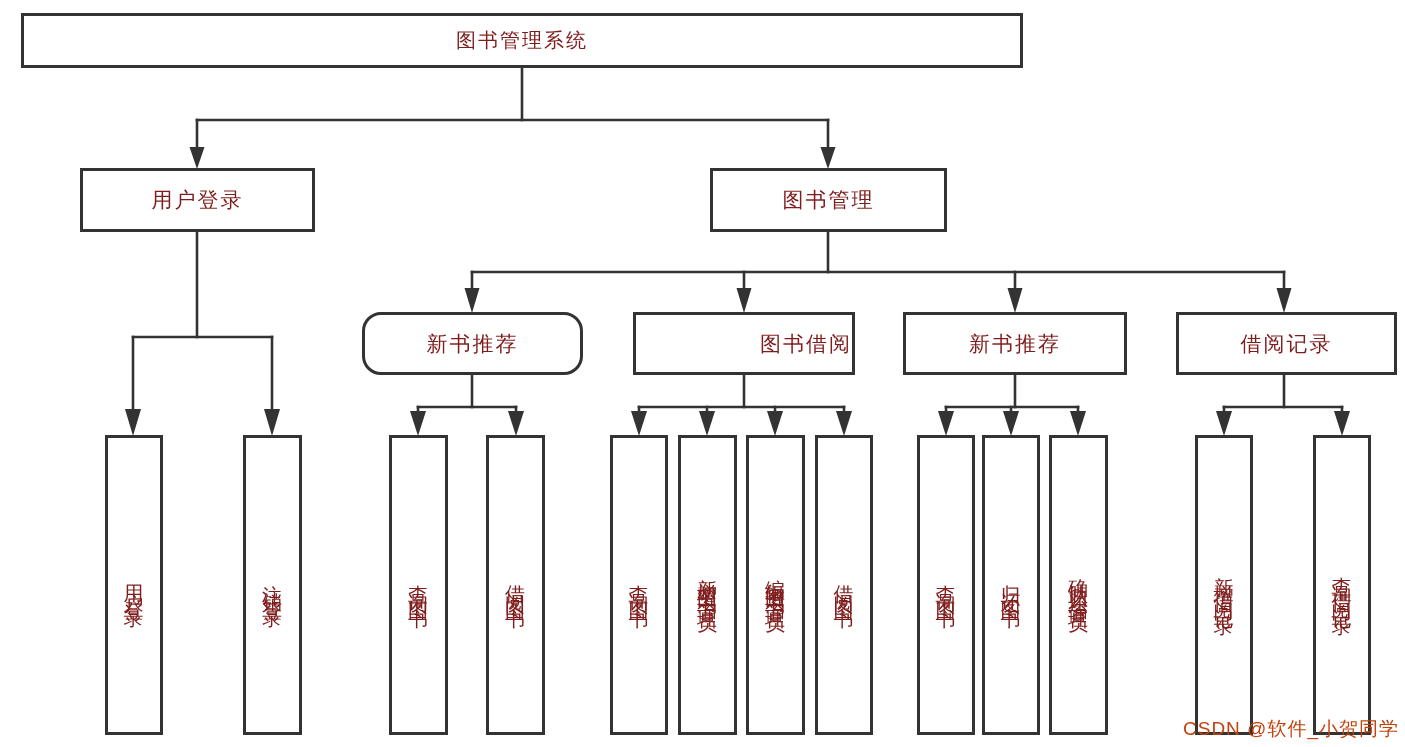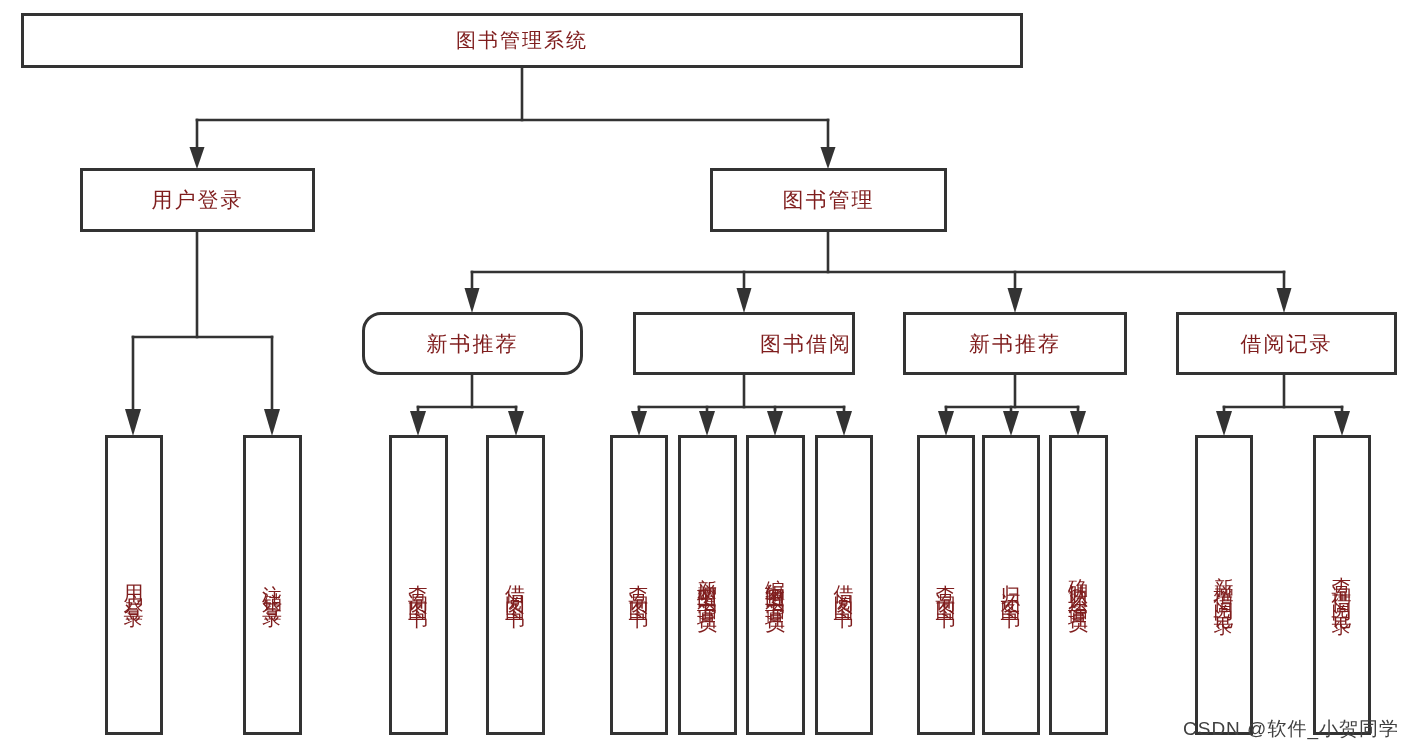--- a/index.html
+++ b/index.html
@@ -39,21 +39,21 @@
     font-size: 20px;
     line-height: 1.1;
     letter-spacing: 8px;
   }
   .v-label.long { letter-spacing: 5px; }
   .watermark {
     position: absolute;
     left: 1183px;
     top: 716px;
     font-size: 19px;
-    color: #404040;
+    color: #c2410c;
     letter-spacing: 1px;
     white-space: nowrap;
   }
 </style>
 </head>
 <body>
 
 <div class="canvas">
 
   <svg class="connectors" viewBox="0 0 1405 747" xmlns="http://www.w3.org/2000/svg">

